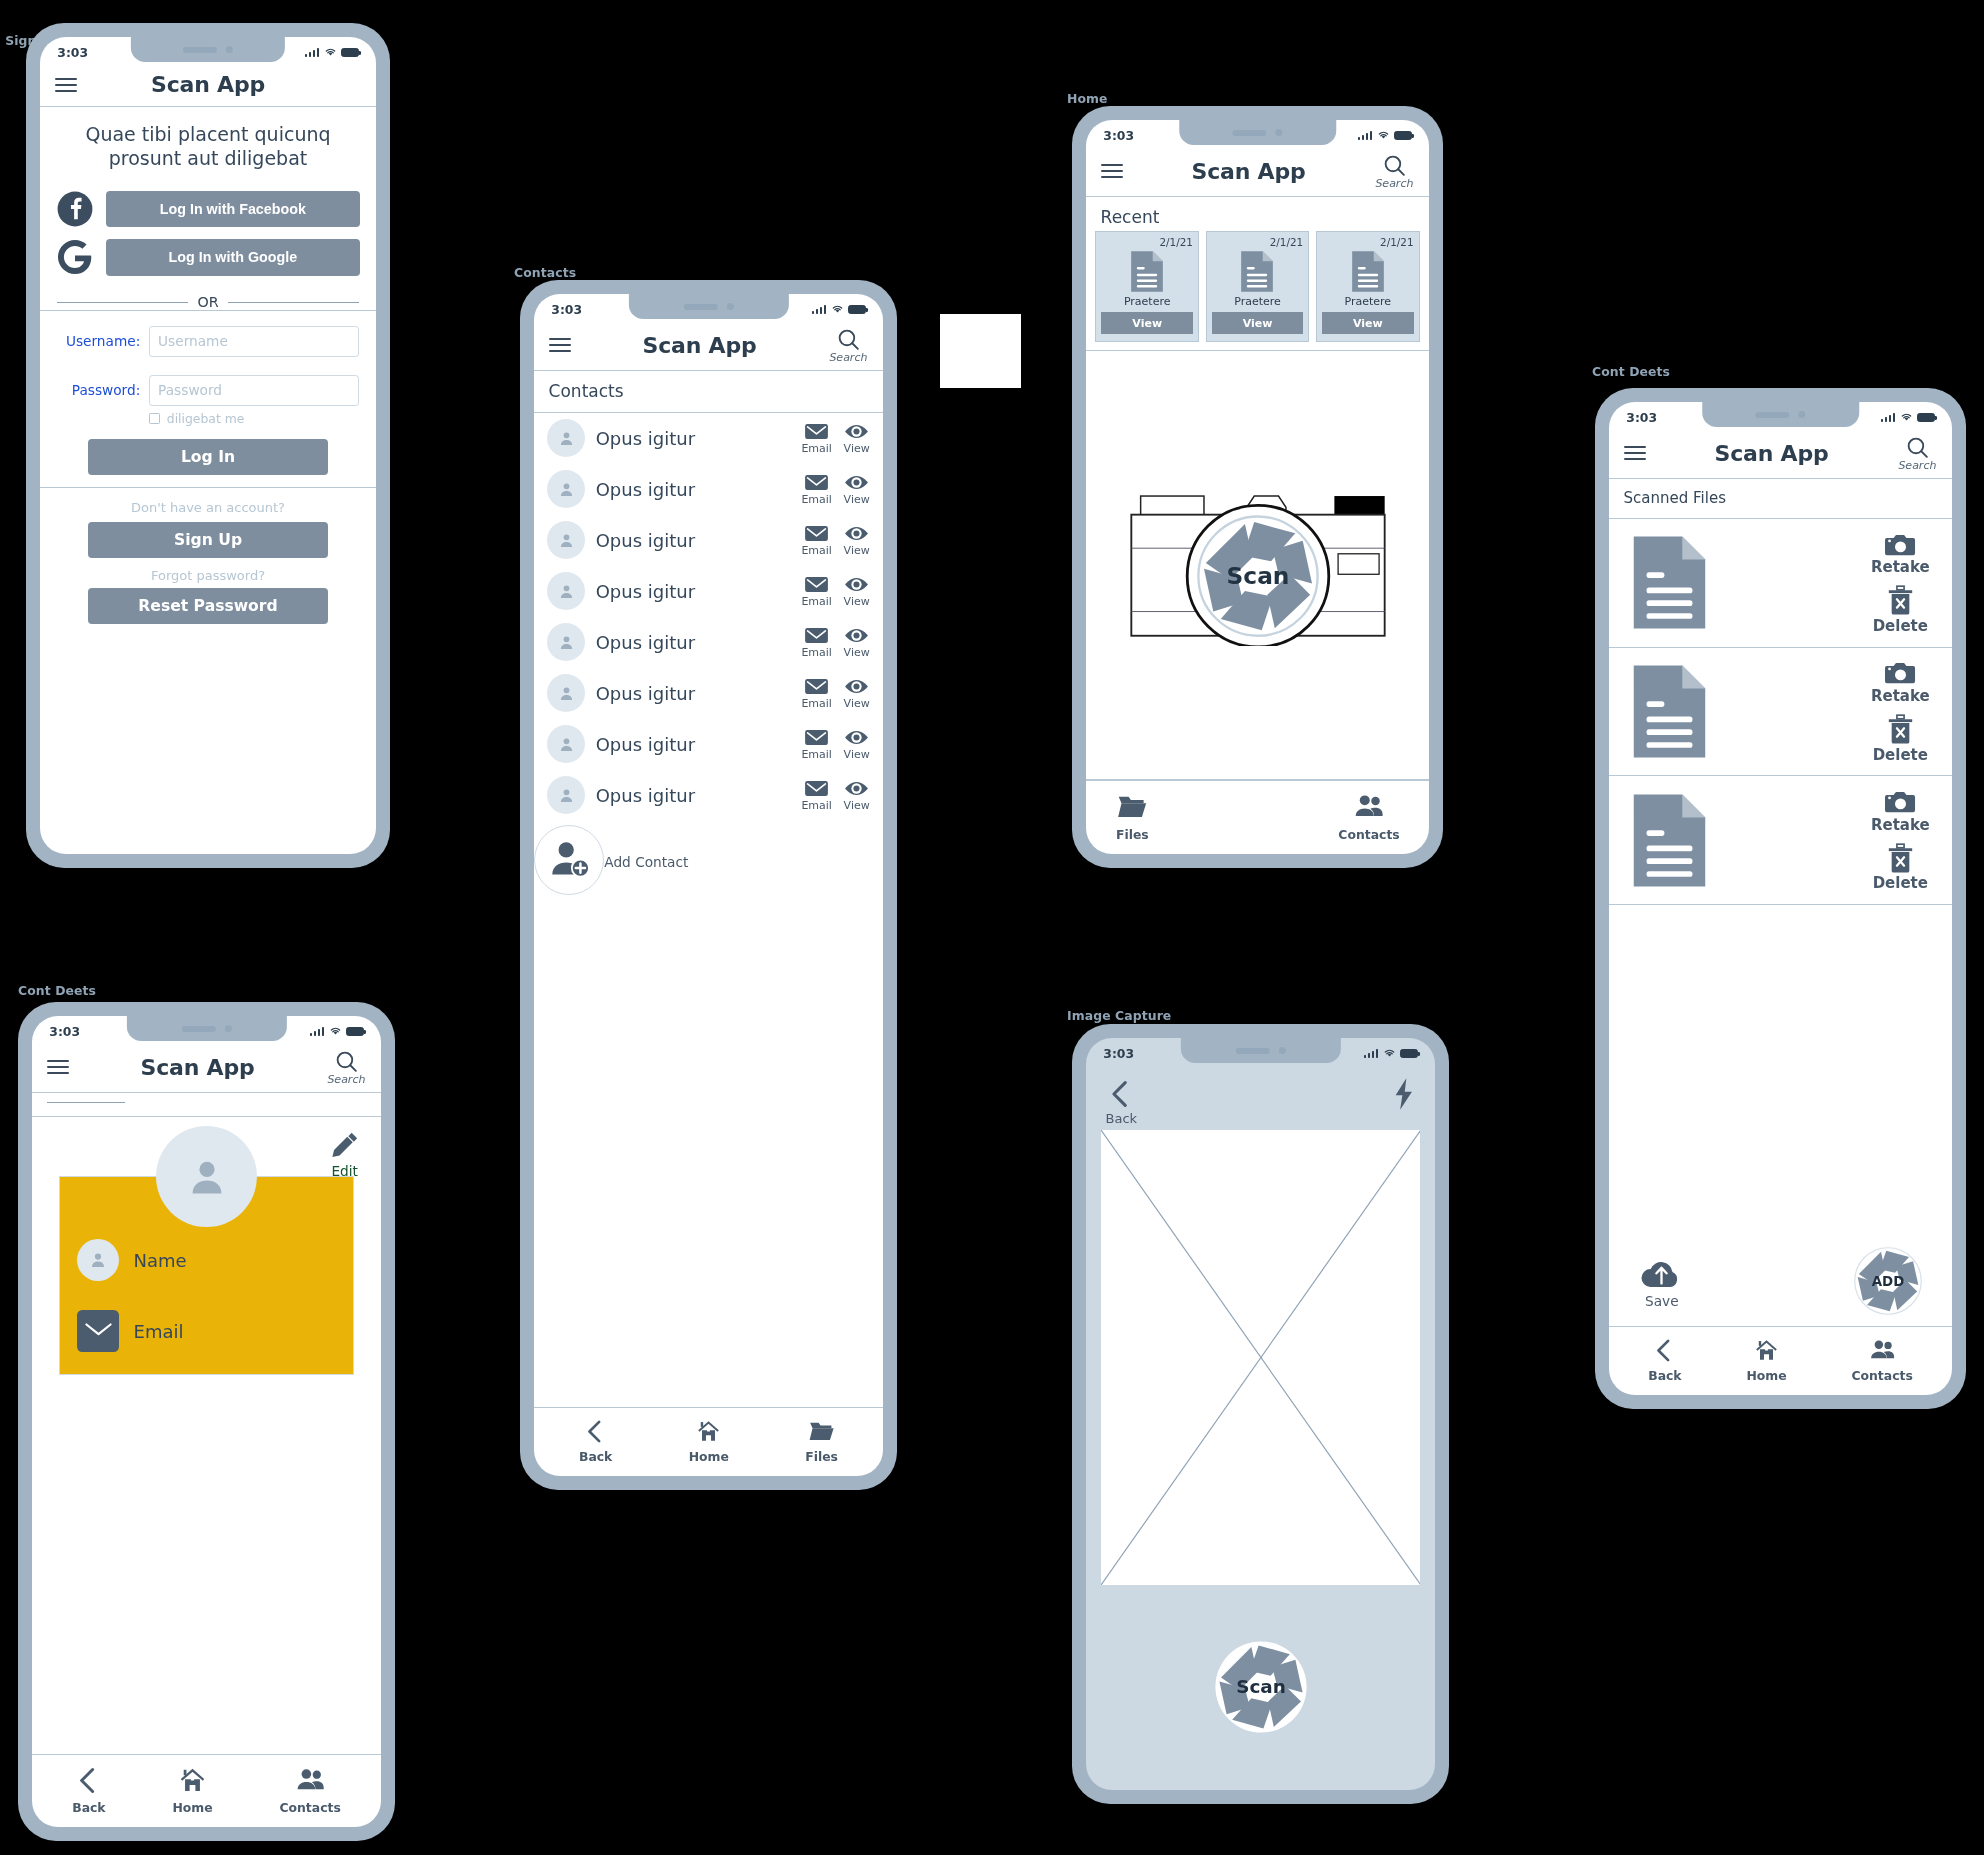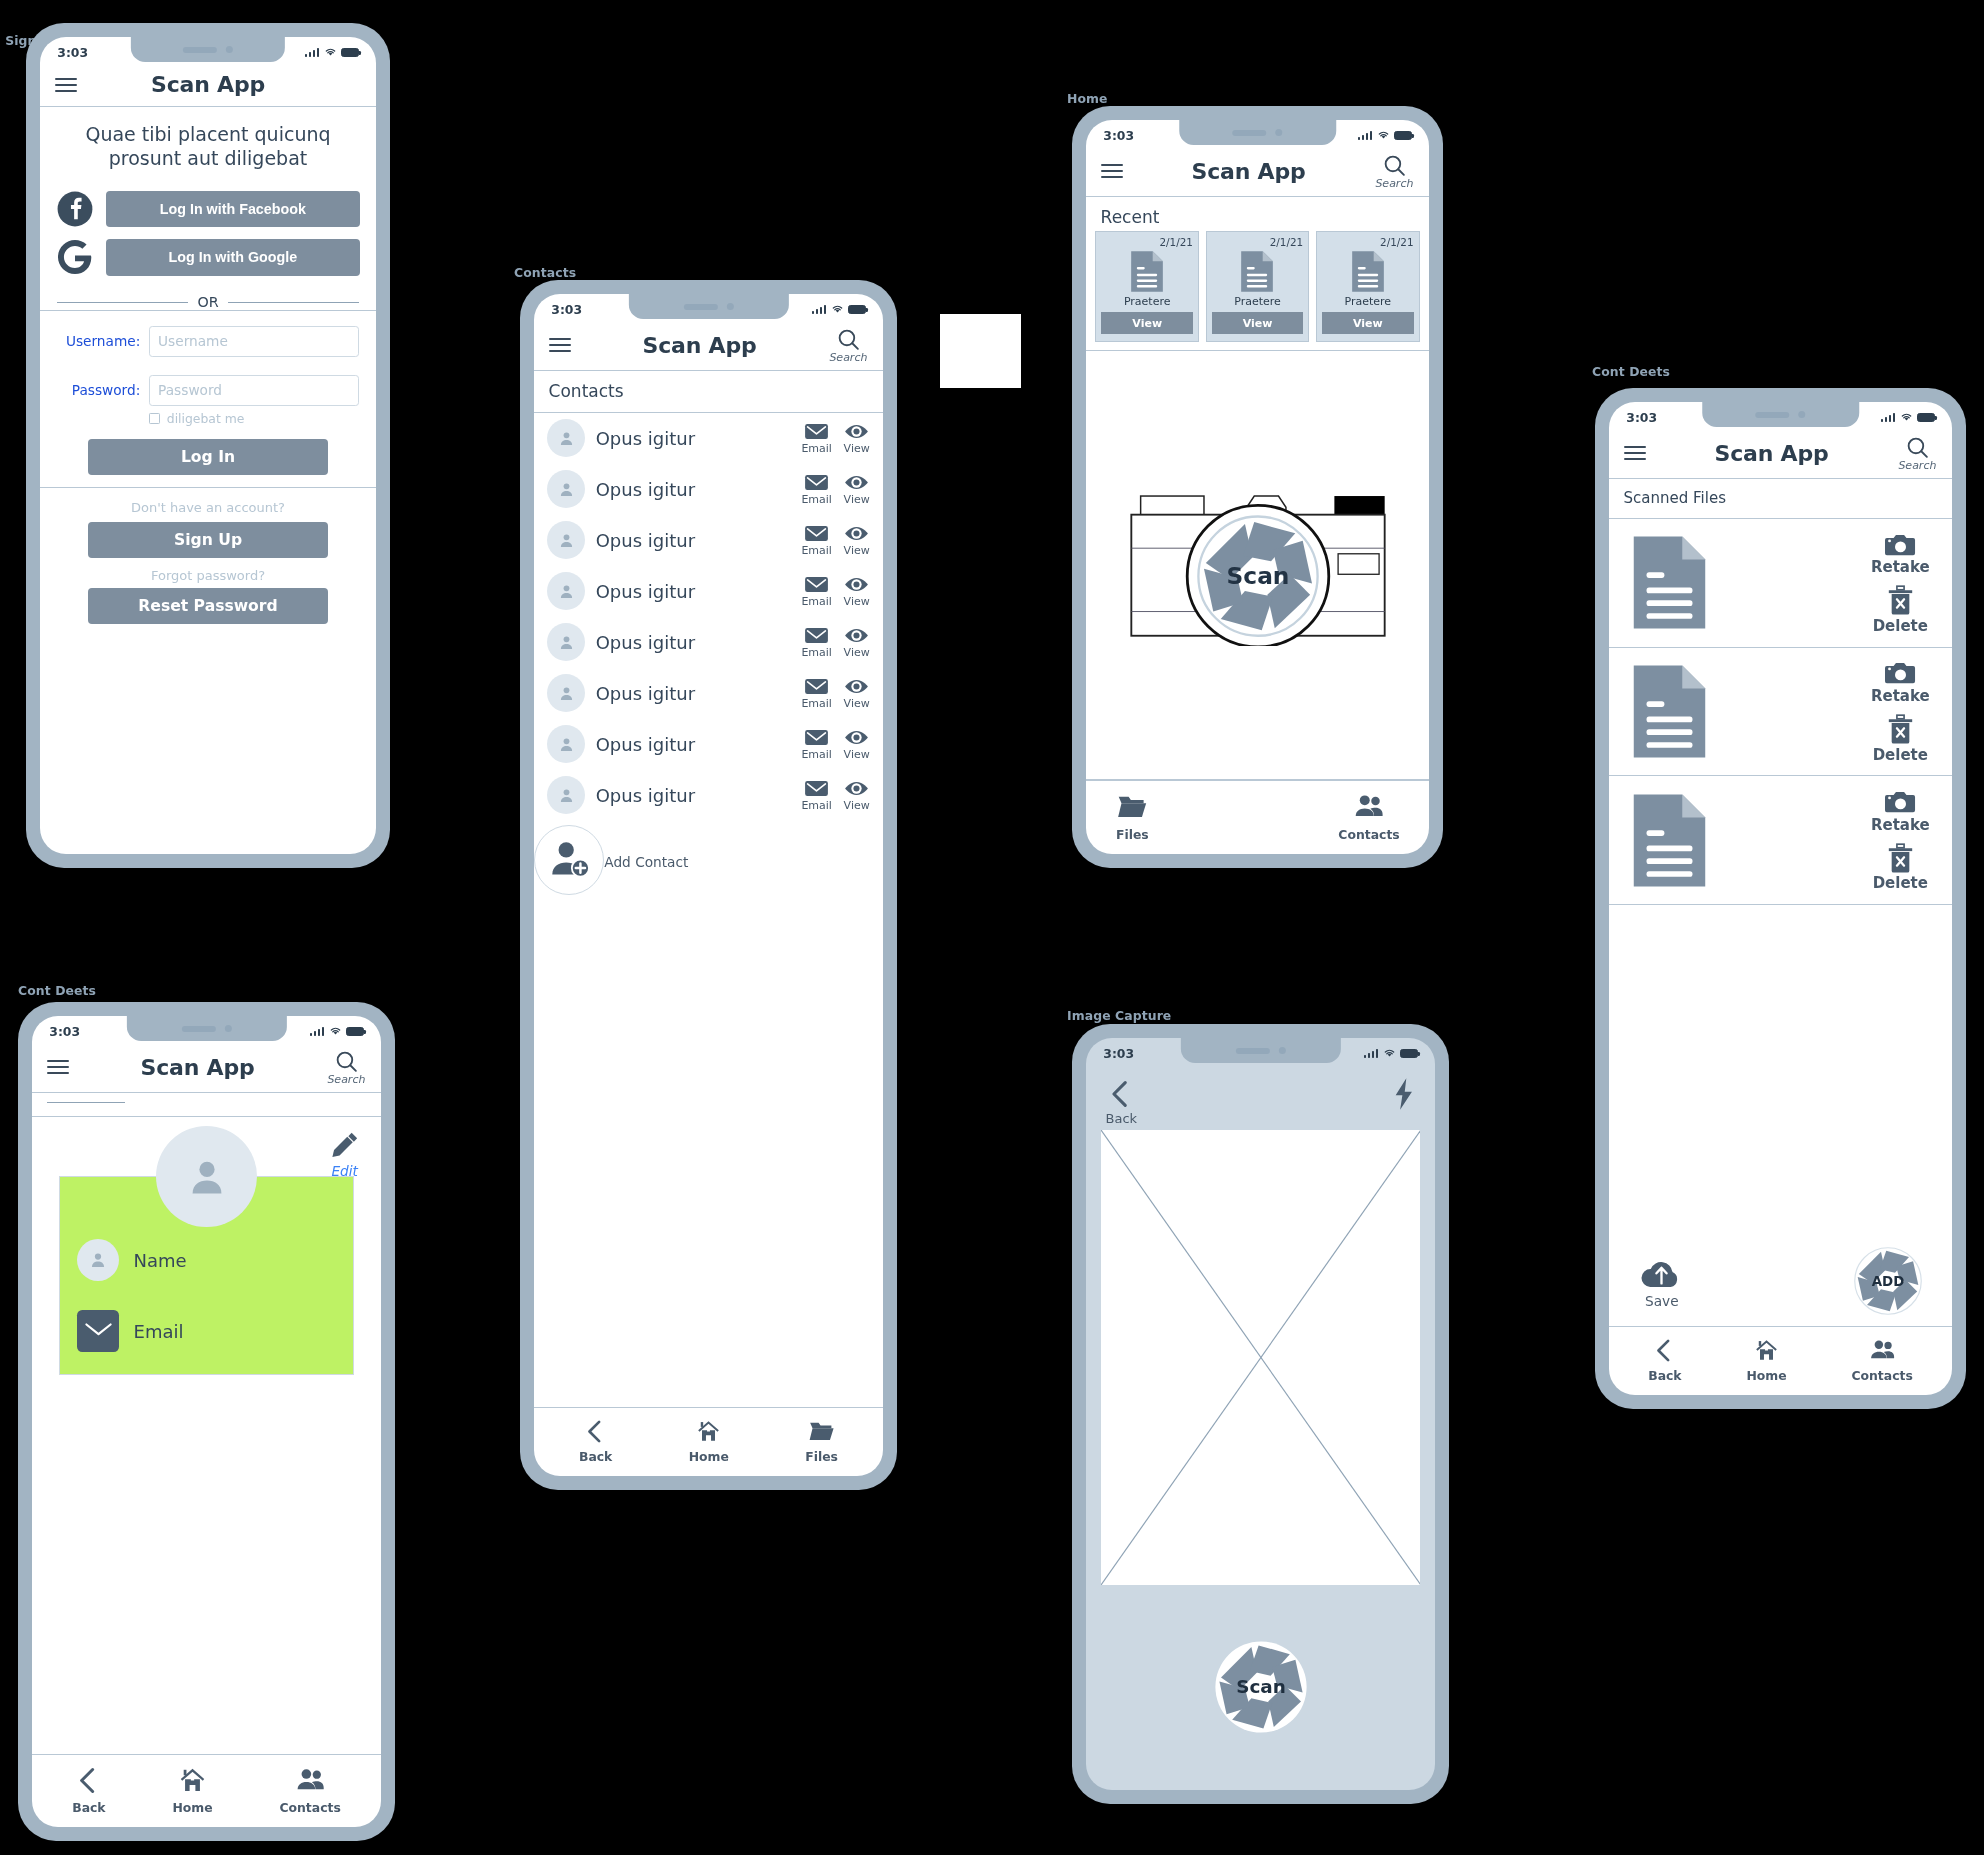--- a/index.html
+++ b/index.html
@@ -242,23 +242,23 @@
   .cd-top { display:flex; padding: 9px 15.6px 0; position:relative; }
   .cd-avatar {
     width: 101px; height:101px; border-radius:50%; background:#e0e8ef;
     margin: 0 auto; display:flex; align-items:center; justify-content:center;
     position: relative; z-index: 3;
   }
   .edit-btn {
     position:absolute; right: 19.5px; top: 11.7px;
     display:flex; flex-direction:column; align-items:center; gap:1.3px; cursor:pointer;
   }
-  .edit-btn .lbl { font-size: 13.7px; color:#3b82f6;font-style:italic; }
+  .edit-btn .lbl { font-size: 13.7px; color:#14532d; }
   .cd-card {
-    margin: -51px 27px 0; border:0.7px solid #cfdae3; background:#bef264;
+    margin: -51px 27px 0; border:0.7px solid #cfdae3; background:#eab308;
     padding: 62px 17px 22px;
   }
   .cd-field { display:flex; align-items:center; gap: 14.3px; margin-bottom: 29px; }
   .cd-field:last-child { margin-bottom: 0; }
   .cd-field .val { font-size: 18px; color:#35475a; }
 
   
   .capture-bar {
     display:flex; align-items:flex-start; justify-content:space-between;
     padding: 9px 18px 3.9px;

